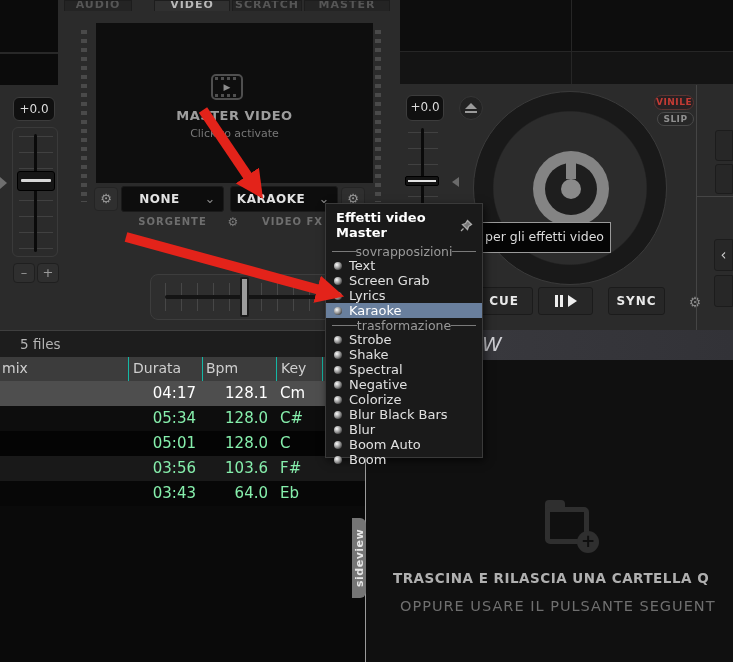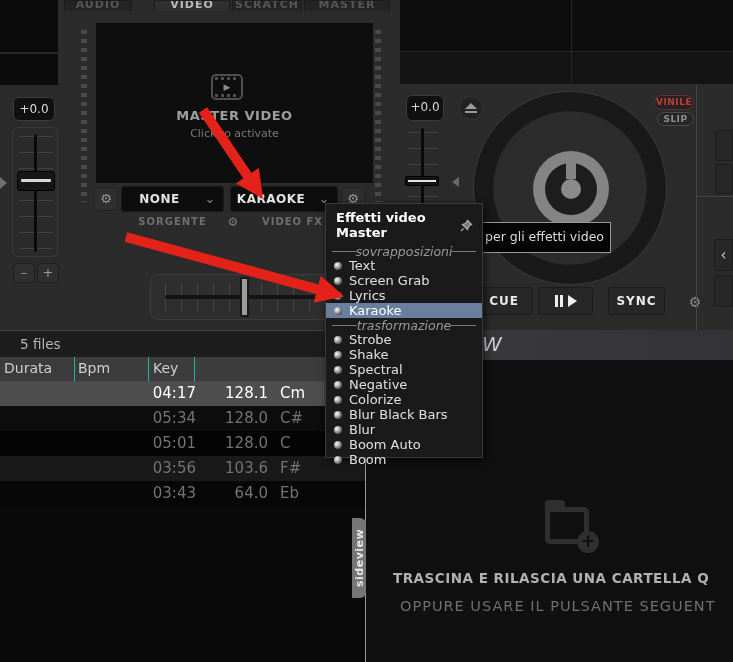--- a/index.html
+++ b/index.html
@@ -77,41 +77,41 @@
   .pp-tri { width:0; height:0; border-top:6px solid transparent; border-bottom:6px solid transparent; border-left:9px solid #eee; margin-left:3px; }
   .gear-plain { color:#8a8a8a; font-size:14px; text-align:center; }
   .edge-vline { background:#454545; }
   .edge-btn { background:#272727; border:1px solid #1c1c1c; border-radius:3px 0 0 3px; color:#ccc; font-size:15px; text-align:center; }
 
   
   .files-bar { background:#1d1d1d; border-top:1px solid #3f3f3f; color:#b5b5b5; font-size:13.5px; line-height:26px; padding-left:20px; }
   .thead { background:#3c3c3c; display:flex; color:#cfcfcf; font-size:14px; line-height:23px; }
   .th { border-left:1px solid #14b8a6; overflow:hidden; white-space:nowrap; }
   .th:first-child { border-left:none; }
-  .trow { display:flex; height:25px; color:#737373; font-size:15px; line-height:25px; }
+  .trow { display:flex; height:25px; color:#86efac; font-size:15px; line-height:25px; }
   .td-name { width:128px; }
   .td-dur { width:74px; text-align:right; padding-right:6px; }
   .td-bpm { width:74px; text-align:right; padding-right:8px; }
   .td-key { width:46px; padding-left:4px; }
   .browser-bottom { background:#0a0a0a; }
   .browser-divider { background:#9a9a9a; }
   .panel-header-bar { background:linear-gradient(to right, #3b3b40, #323237); color:#cfcfd4; font-size:20px; font-style:italic; line-height:28px; padding-left:116px; }
   .right-panel { background:#101010; }
   .sideview-tab { background:#757575; border-radius:6px 0 0 6px; display:flex; align-items:center; justify-content:center; color:#e7e7e7; font-size:11px; font-weight:bold; letter-spacing:0.5px; writing-mode:vertical-rl; transform:rotate(180deg); z-index:5; }
   .folder-body { border:5px solid #2f2f2f; border-radius:5px; }
   .folder-tab { background:#2f2f2f; border-radius:4px 4px 0 0; }
   .folder-plus { background:#2f2f2f; border-radius:50%; color:#0f0f0f; font-size:17px; font-weight:bold; text-align:center; line-height:21px; }
   .drop-title { color:#b0b0b0; font-weight:bold; font-size:13.5px; letter-spacing:0.5px; white-space:nowrap; }
   .drop-sub { color:#6f6f6f; font-size:14.5px; letter-spacing:1px; white-space:nowrap; }
 
   
   .fx-menu { background:#1a1a1a; border:1px solid #3a3a3a; z-index:40; box-shadow:2px 3px 8px rgba(0,0,0,0.6); }
   .fx-title-row { display:flex; align-items:center; padding:6px 9px 4px 10px; }
   .fx-title { flex:1; color:#fff; font-weight:bold; font-size:13px; }
-  .fx-sep { display:flex; align-items:center; padding:1px 6px; color:#9a9a9a; font-size:12.5px; height:14px;font-style:italic; }
+  .fx-sep { display:flex; align-items:center; padding:1px 6px; color:#9a9a9a; font-size:12.5px; height:14px; }
   .fx-sep .line { flex:1; height:1px; background:#7a7a7a; }
   .fx-item { display:flex; align-items:center; height:15px; padding-left:8px; color:#e0e0e0; font-size:13px; cursor:default; }
   .fx-item.selected { background:#697f9d; color:#fff; }
   .bullet { width:8px; height:8px; border-radius:50%; background:radial-gradient(circle at 35% 35%, #fdfdfd, #9a9a9a 45%, #3c3c3c 80%); margin-right:7px; flex:0 0 auto; }
 
   .arrows { z-index:60; pointer-events:none; }
 </style>
 </head>
 <body>
 
@@ -213,20 +213,21 @@
   <div class="abs edge-vline" style="left:696px; top:85px; width:1px; height:245px;"></div>
   <div class="abs edge-btn" style="left:715px; top:130px; width:18px; height:31px;"></div>
   <div class="abs edge-btn" style="left:715px; top:164px; width:18px; height:30px;"></div>
   <div class="abs edge-vline" style="left:697px; top:196px; width:36px; height:1px;"></div>
   <div class="abs edge-btn" style="left:714px; top:239px; width:19px; height:32px; line-height:30px;"><span>‹</span></div>
   <div class="abs edge-btn" style="left:714px; top:275px; width:19px; height:32px;"></div>
 
   <div class="abs" style="left:0; top:330px; width:365px; height:332px; background:#0b0b0b;">
     <div class="abs files-bar" style="left:0; top:0; width:365px; height:27px;">5 files</div>
     <div class="abs thead" style="left:0; top:27px; width:365px; height:24px;">
+      <div class="th td-name" style="padding-left:2px;">mix</div>
       <div class="th" style="width:74px; padding-left:4px;">Durata</div>
       <div class="th" style="width:74px; padding-left:3px;">Bpm</div>
       <div class="th" style="width:46px; padding-left:4px;">Key</div>
       <div class="th" style="flex:1;"></div>
     </div>
     <div class="abs trow" style="left:0; top:51px; width:365px; background:#4e4e4e; color:#fff;">
       <div class="td-name"></div>
         <div class="td-dur">04:17</div>
         <div class="td-bpm">128.1</div>
         <div class="td-key">Cm</div>

